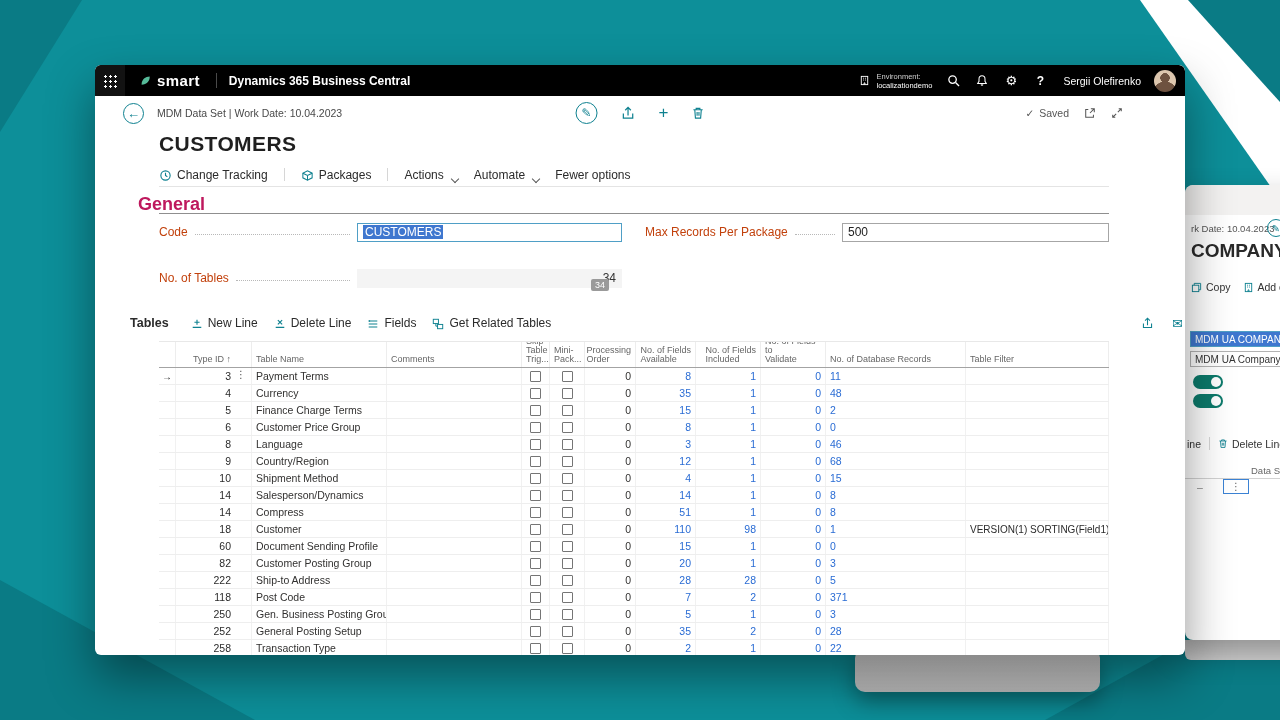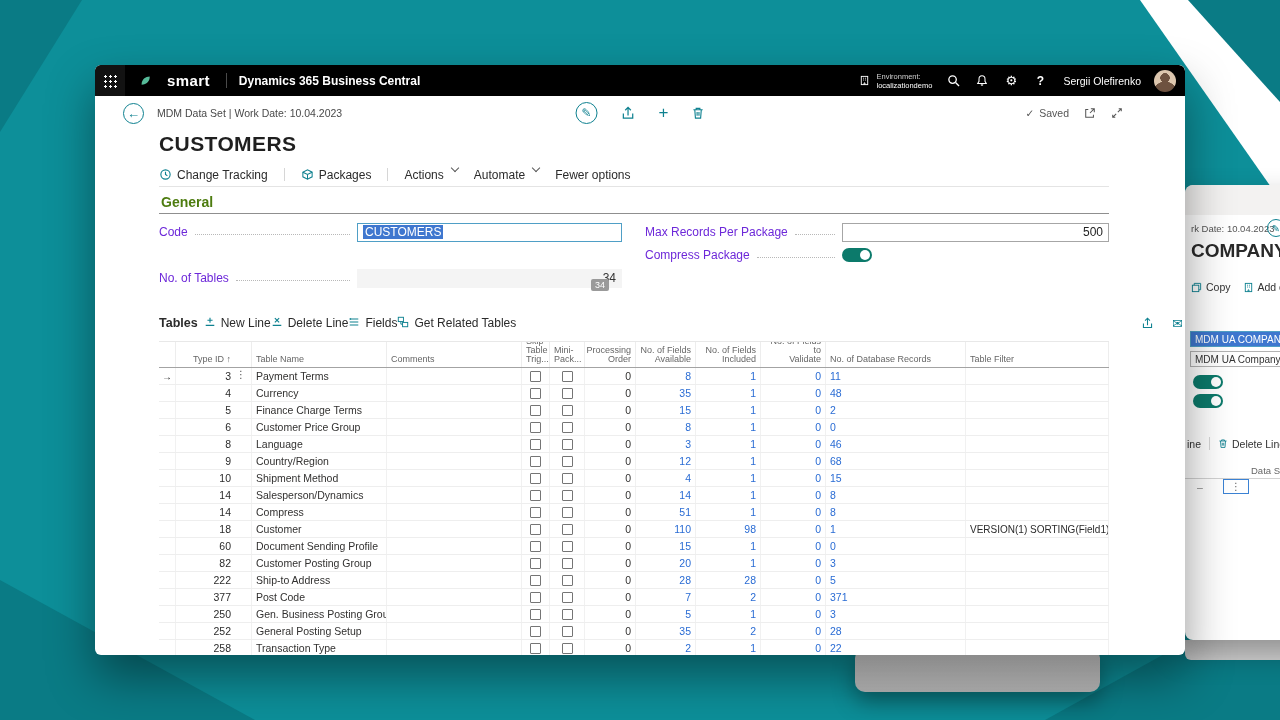--- a/index.html
+++ b/index.html
@@ -15,21 +15,21 @@
   .bgwin-bottom{position:absolute;left:855px;top:648px;width:245px;height:44px;border-radius:10px;
     background:linear-gradient(#dcdcdc,#b7b7b7);box-shadow:0 10px 22px rgba(0,0,0,.35);z-index:2}
   .side-bottom{position:absolute;left:1185px;top:640px;width:95px;height:20px;background:#d5d5d5;z-index:1;border-radius:0 0 0 6px}
 
   
   .window{position:absolute;left:95px;top:65px;width:1090px;height:590px;background:#fff;border-radius:6px;
     box-shadow:0 22px 48px rgba(0,0,0,.42);z-index:3;overflow:hidden}
   .appbar{height:31px;background:var(--header_bar,#000);border-radius:6px 6px 0 0;display:flex;align-items:center;color:#fff}
   .waffle{width:30px;height:31px;display:flex;align-items:center;justify-content:center;background:#121212;border-radius:6px 0 0 0;cursor:pointer}
   .waffle-dots{width:14px;height:14px;background-image:radial-gradient(circle,#fff 1.1px,transparent 1.35px);background-size:5px 5px}
-  .logo{display:flex;align-items:center;gap:15px;margin-left:14px}
+  .logo{display:flex;align-items:center;gap:5px;margin-left:14px}
   .logo-text{font-size:15px;font-weight:700;letter-spacing:.4px}
   .ab-sep{width:1px;height:15px;background:#4a4a4a;margin:0 12px 0 16px}
   .app-title{font-size:12px;font-weight:700}
   .ab-right{margin-left:auto;display:flex;align-items:center;gap:13px;padding-right:9px}
   .env{display:flex;align-items:center;gap:4px;font-size:7.5px;line-height:1.2}
   .env .l1{color:#cfcfcf}
   .ab-ic{display:flex;align-items:center;justify-content:center;width:16px;height:16px;color:#fff;cursor:pointer}
   .gear-ch{font-size:13px}.help-ch{font-size:12px;font-weight:700}
   .user-name{font-size:10.5px;margin-left:2px}
   .avatar{width:22px;height:22px;border-radius:50%;cursor:pointer;background:
@@ -42,53 +42,53 @@
   .crumb{margin-left:13px;font-size:10.5px;color:#494949}
   .nav-center{position:absolute;left:50%;transform:translateX(-50%);display:flex;align-items:center;gap:23px;color:var(--accent,#0e8190)}
   .circle-btn{width:22px;height:22px;border:1px solid var(--accent,#0e8190);border-radius:50%;display:flex;align-items:center;justify-content:center;font-size:12px;cursor:pointer}
   .nav-ic{display:flex;align-items:center;justify-content:center;cursor:pointer}
   .plus-ch{font-size:17px;font-weight:400}
   .nav-right{margin-left:auto;display:flex;align-items:center;gap:15px;padding-right:62px;color:#555}
   .saved{display:flex;align-items:center;gap:5px;font-size:10.5px;color:#555}
   .page-title{margin:2px 0 0 64px;font-size:21px;font-weight:600;letter-spacing:.4px;color:#1f1f1f;height:26px}
 
   .cmdbar{margin:8px 0 0 64px;height:17px;display:flex;align-items:center;gap:16px;font-size:12px;color:#2b2b2b}
-  .cmd{display:flex;align-items:flex-start;gap:5px;cursor:pointer}
+  .cmd{display:flex;align-items:flex-end;gap:5px;cursor:pointer}
   .cmd .ci{color:var(--accent,#0e8190);display:flex;align-items:center}
   .vsep{width:1px;height:13px;background:#d6d6d6}
   .chev{width:6px;height:6px;border-right:1.4px solid #595959;border-bottom:1.4px solid #595959;transform:rotate(45deg);margin:-3px 0 0 3px}
   .hr1{margin:3px 0 0 64px;width:950px;height:1px;background:#e4e4e4}
 
-  .sect-title{margin:7px 0 0 66px;font-size:14px;font-weight:700;color:#4d7c0f;height:16px;cursor:pointer}
+  .sect-title{margin:7px 0 0 43px;font-size:18px;font-weight:700;color:#be185d;height:16px;cursor:pointer}
   .sect-rule{margin:3px 0 0 64px;width:950px;height:1px;background:#8f8f8f}
 
   .form{margin:8px 0 0 64px;width:950px;height:66px;position:relative;font-size:12px}
   .frow{position:absolute;display:flex;align-items:center;height:20px}
-  .frow .lbl{color:#6d28d9;white-space:nowrap}
+  .frow .lbl{color:#c2410c;white-space:nowrap}
   .leader{flex:1;border-bottom:1px dotted #b8b8b8;margin:0 7px 5px 7px;height:11px}
   .input{height:19px;border:1px solid #a6a6a6;display:flex;align-items:center;padding:0 5px;font-size:12px;color:#222;background:#fff}
   .input.focus{border:1px solid #4f9fc6}
   .sel-text{background:var(--selection_bg,#3f77cf);color:#fff;padding:0 2px}
   .w265{width:265px}.w267{width:267px}
-  .num-right{justify-content:flex-end}
+  .num-right{justify-content:flex-start}
   .pill-disabled{width:265px;height:19px;background:#f4f4f4;display:flex;align-items:center;justify-content:flex-end;padding:0 6px;color:#333}
   .nt-badge{position:absolute;left:432px;top:57px;background:#9a9a9a;color:#fff;font-size:9px;padding:1px 4px;border-radius:2px}
   .tgl{width:30px;height:14px;border-radius:8px;background:#9a9a9a;position:relative;cursor:pointer}
   .tgl.on{background:var(--toggle_on,#0c7a6b)}
   .tgl::after{content:"";position:absolute;right:2px;top:2px;width:10px;height:10px;border-radius:50%;background:#fff}
 
-  .tablesbar{margin:26px 0 0 64px;height:18px;display:flex;align-items:center;font-size:12px;color:#2b2b2b}
+  .tablesbar{margin:26px 0 0 35px;height:18px;display:flex;align-items:center;gap:16px;font-size:12px;color:#2b2b2b}
   .tb-title{font-size:12.5px;font-weight:700;margin-right:6px}
   .tb-right{margin-left:auto;display:flex;align-items:center;gap:18px;color:var(--accent,#0e8190);padding-right:2px}
   .env-ch{font-size:13px}
 
   .grid{--cols:17px 76px 135px 135px 28px 35px 51px 60px 65px 65px 140px 143px;margin:9px 0 0 64px;width:950px}
   .g-head{display:grid;grid-template-columns:var(--cols);height:27px;border-top:1px solid #e8e8e8;border-bottom:1px solid #a3a3a3;color:#666;font-size:9px;line-height:9px}
   .gh{display:flex;align-items:flex-end;padding:0 4px 3px 4px;border-right:1px solid #ededed;white-space:pre-line;overflow:hidden;cursor:pointer}
-  .gh.right{justify-content:flex-end;text-align:right}
+  .gh.right{justify-content:flex-end;text-align:left}
   .gh.pr20{padding-right:20px}
   .g-row{display:grid;grid-template-columns:var(--cols);height:17px;border-bottom:1px solid #eeeeee;font-size:10.5px}
   .gc{display:flex;align-items:center;padding:0 4px;border-right:1px solid #f1f1f1;height:100%;overflow:hidden;white-space:nowrap;cursor:pointer}
   .gc.right{justify-content:flex-end}
   .gc.blue{color:var(--link,#2a6cd4)}
   .c-marker{justify-content:center;padding:0;color:#1f1f1f;font-size:10px}
   .c-id{position:relative;justify-content:flex-end;padding-right:20px;color:#2b2b2b}
   .rowdots{position:absolute;right:5px;top:1px;color:#555;font-size:10px;cursor:pointer}
   .c-check{justify-content:center}
   .cbx{width:11px;height:11px;border:1px solid #757575;border-radius:1px;background:#fff;cursor:pointer}
@@ -346,27 +346,20 @@
           </span>
       </div>
       <div class="nt-badge">34</div>
       <div class="frow" style="left:486px;top:0;width:464px">
         <span class="lbl">Max Records Per Package</span>
         <span class="leader"></span>
         <span class="input w267 num-right">
             <span>500</span>
           </span>
       </div>
-      <div class="frow" style="left:486px;top:23px;width:464px">
-        <span class="lbl">Compress Package</span>
-        <span class="leader"></span>
-        <span style="width:267px;display:flex">
-            <span class="tgl on"></span>
-          </span>
-      </div>
     </div>
 
     <div class="tablesbar">
       <span class="tb-title">Tables</span>
       <span class="cmd">
         <span class="ci">
             <svg width="12" height="12" viewBox="0 0 14 14" fill="none" stroke="currentColor" stroke-width="1.3">
               <path d="M2 11h10M7 2v6M4 5h6"></path>
             </svg>
           </span>
@@ -694,21 +687,21 @@
             <div class="gc right">0</div>
             <div class="gc right blue">28</div>
             <div class="gc right blue">28</div>
             <div class="gc right blue">0</div>
             <div class="gc blue">5</div>
             <div class="gc c-filter"></div>
           </div>
           <div class="g-row">
             <div class="gc c-marker"></div>
             <div class="gc c-id">
-              <span>377</span>
+              <span>118</span>
             </div>
             <div class="gc ">Post Code</div>
             <div class="gc "></div>
             <div class="gc c-check">
               <div class="cbx"></div>
             </div>
             <div class="gc c-check">
               <div class="cbx"></div>
             </div>
             <div class="gc right">0</div>

